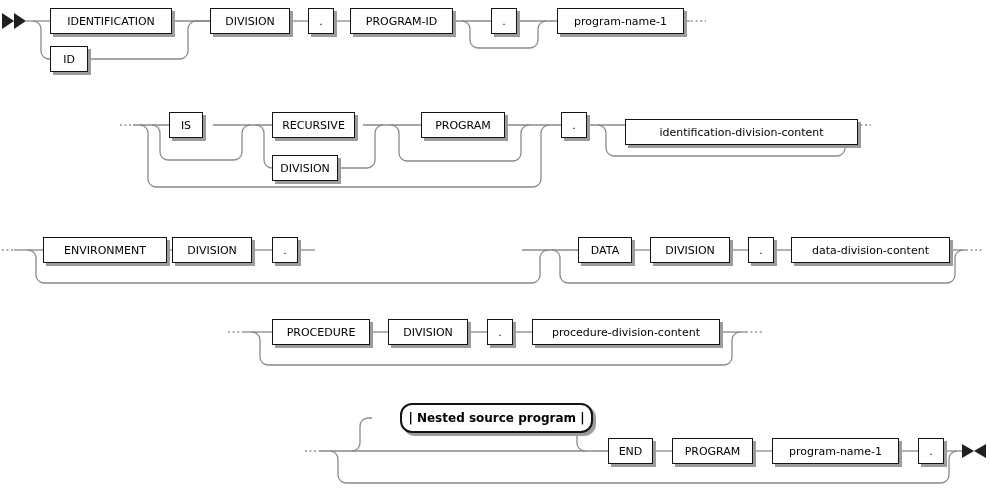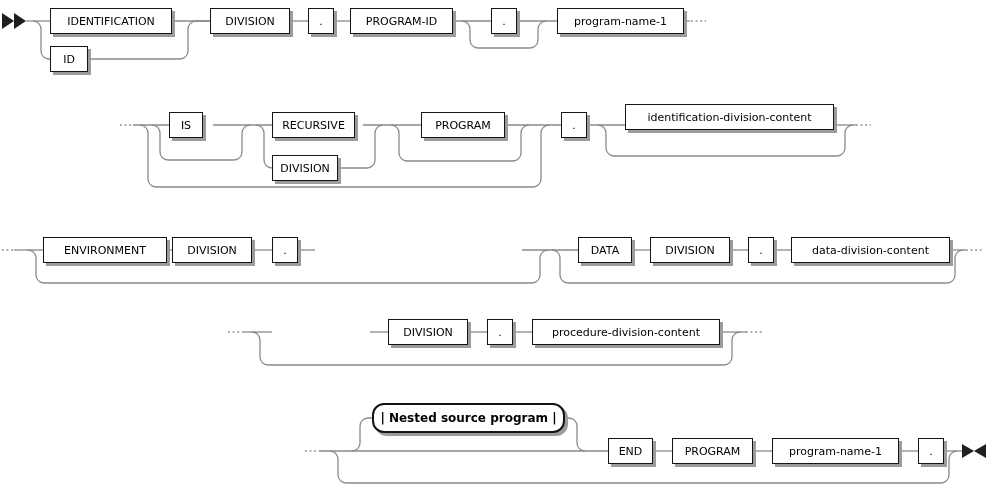--- a/index.html
+++ b/index.html
@@ -17,21 +17,21 @@
   svg.wires polygon{fill:var(--symbol);stroke:none;}
   .box{
     position:absolute; height:26px; box-sizing:border-box;
     background:var(--fill); border:1px solid var(--border);
     box-shadow:3px 3px 0 0 var(--shadow);
     display:flex; align-items:center; justify-content:center;
     font-size:11px; color:var(--text); white-space:nowrap;
   }
   .box.round{
     height:30px; border-width:2px; border-radius:12px;
-    font-weight:700; font-size:12px;
+    font-weight:700; font-size:12px;margin-left:28px;
   }
 </style>
 </head>
 <body>
 
 <div id="canvas">
 
   <svg class="wires" width="990" height="494" viewBox="0 0 990 494">
 
     <polygon points="2,13 14,21 2,29"></polygon>
@@ -117,30 +117,31 @@
   <div class="box" style="left:308px;top:8px;width:26px">.</div>
   <div class="box" style="left:350px;top:8px;width:103px">PROGRAM-ID</div>
   <div class="box" style="left:491px;top:8px;width:26px">.</div>
   <div class="box" style="left:557px;top:8px;width:127px">program-name-1</div>
 
   <div class="box" style="left:169px;top:112px;width:34px">IS</div>
   <div class="box" style="left:272px;top:112px;width:83px">RECURSIVE</div>
   <div class="box" style="left:272px;top:155px;width:66px">DIVISION</div>
   <div class="box" style="left:421px;top:112px;width:84px">PROGRAM</div>
   <div class="box" style="left:561px;top:112px;width:26px">.</div>
-  <div class="box" style="left:625px;top:104px;width:209px">identification-division-content</div>
+  <div class="box" style="left:625px;top:119px;width:233px">identification-division-content</div>
 
   <div class="box" style="left:43px;top:237px;width:124px">ENVIRONMENT</div>
   <div class="box" style="left:172px;top:237px;width:80px">DIVISION</div>
   <div class="box" style="left:272px;top:237px;width:26px">.</div>
   <div class="box" style="left:578px;top:237px;width:54px">DATA</div>
   <div class="box" style="left:650px;top:237px;width:80px">DIVISION</div>
   <div class="box" style="left:748px;top:237px;width:26px">.</div>
   <div class="box" style="left:791px;top:237px;width:159px">data-division-content</div>
 
+  <div class="box" style="left:272px;top:319px;width:98px">PROCEDURE</div>
   <div class="box" style="left:388px;top:319px;width:80px">DIVISION</div>
   <div class="box" style="left:487px;top:319px;width:26px">.</div>
   <div class="box" style="left:532px;top:319px;width:188px">procedure-division-content</div>
 
   <div class="box round" style="left:372px;top:403px;width:193px">| Nested source program |</div>
   <div class="box" style="left:608px;top:438px;width:45px">END</div>
   <div class="box" style="left:672px;top:438px;width:81px">PROGRAM</div>
   <div class="box" style="left:772px;top:438px;width:127px">program-name-1</div>
   <div class="box" style="left:918px;top:438px;width:26px">.</div>
 

